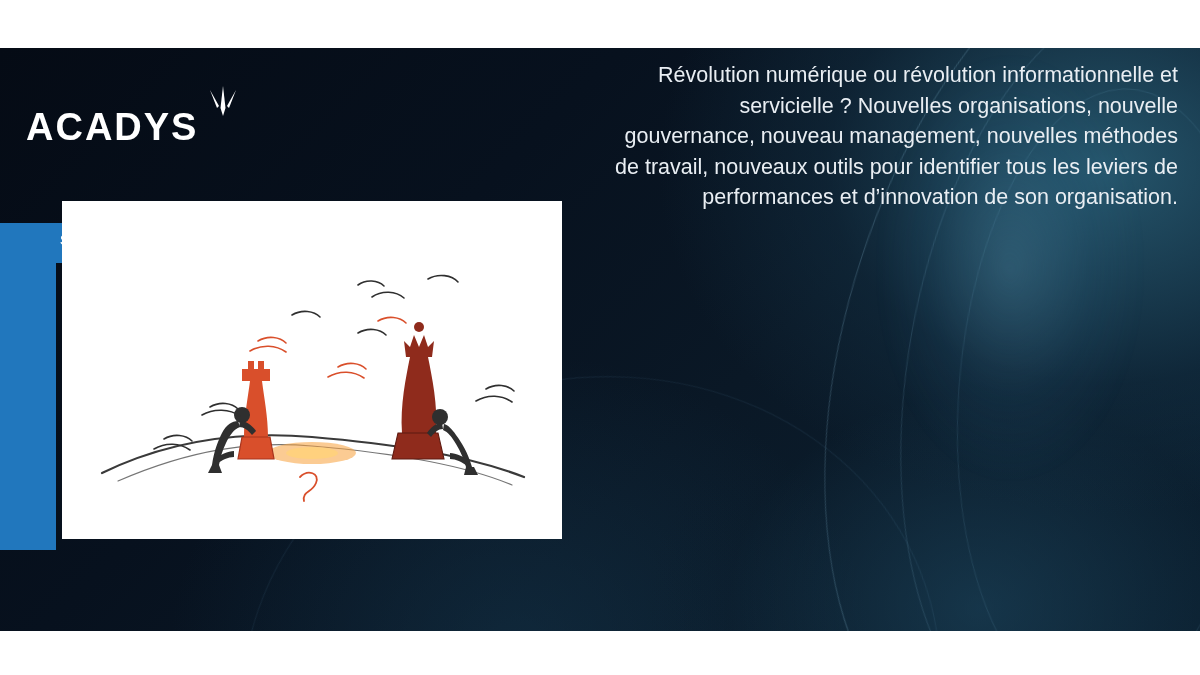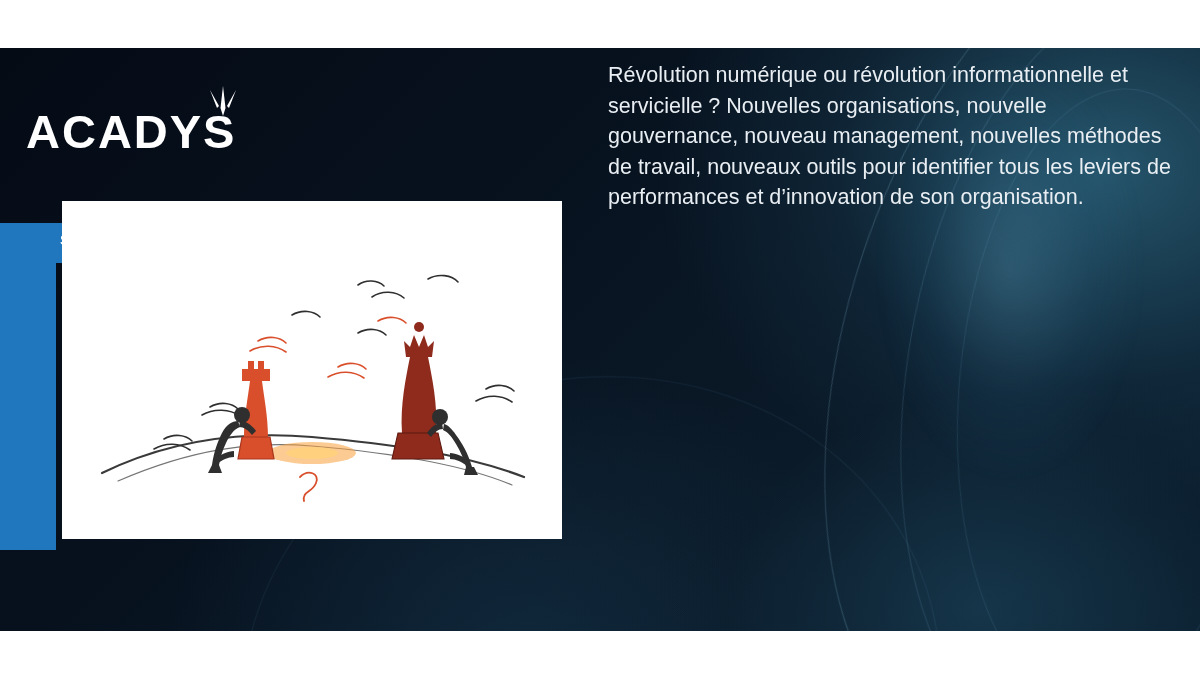--- a/index.html
+++ b/index.html
@@ -67,21 +67,21 @@
   
   .logo-wrap {
     position: absolute;
     left: 22px;
     top: 60px;
     width: 390px;
   }
   .logo-text {
     font-family: "Liberation Sans", sans-serif;
     font-weight: bold;
-    font-size: 47px;
+    font-size: 38px;
     letter-spacing: 2px;
     color: #ffffff;
     line-height: 1;
     margin: 0;
     position: relative;
     display: inline-block;
     padding-left: 4px;
     text-align: center;
   }
   .logo-spark {
@@ -125,20 +125,21 @@
     line-height: 1.10;
     margin: 0 0 26px 0;
     letter-spacing: -0.3px;
   }
   .body-text {
     color: #e9eef3;
     font-size: 21.5px;
     line-height: 1.42;
     margin: 0;
     font-weight: normal;
+    text-align: right;
   }
 </style>
 </head>
 <body>
 
 <div class="stage">
   <div class="slide">
 
     <div class="glow"></div>
     <div class="filament f1"></div>

